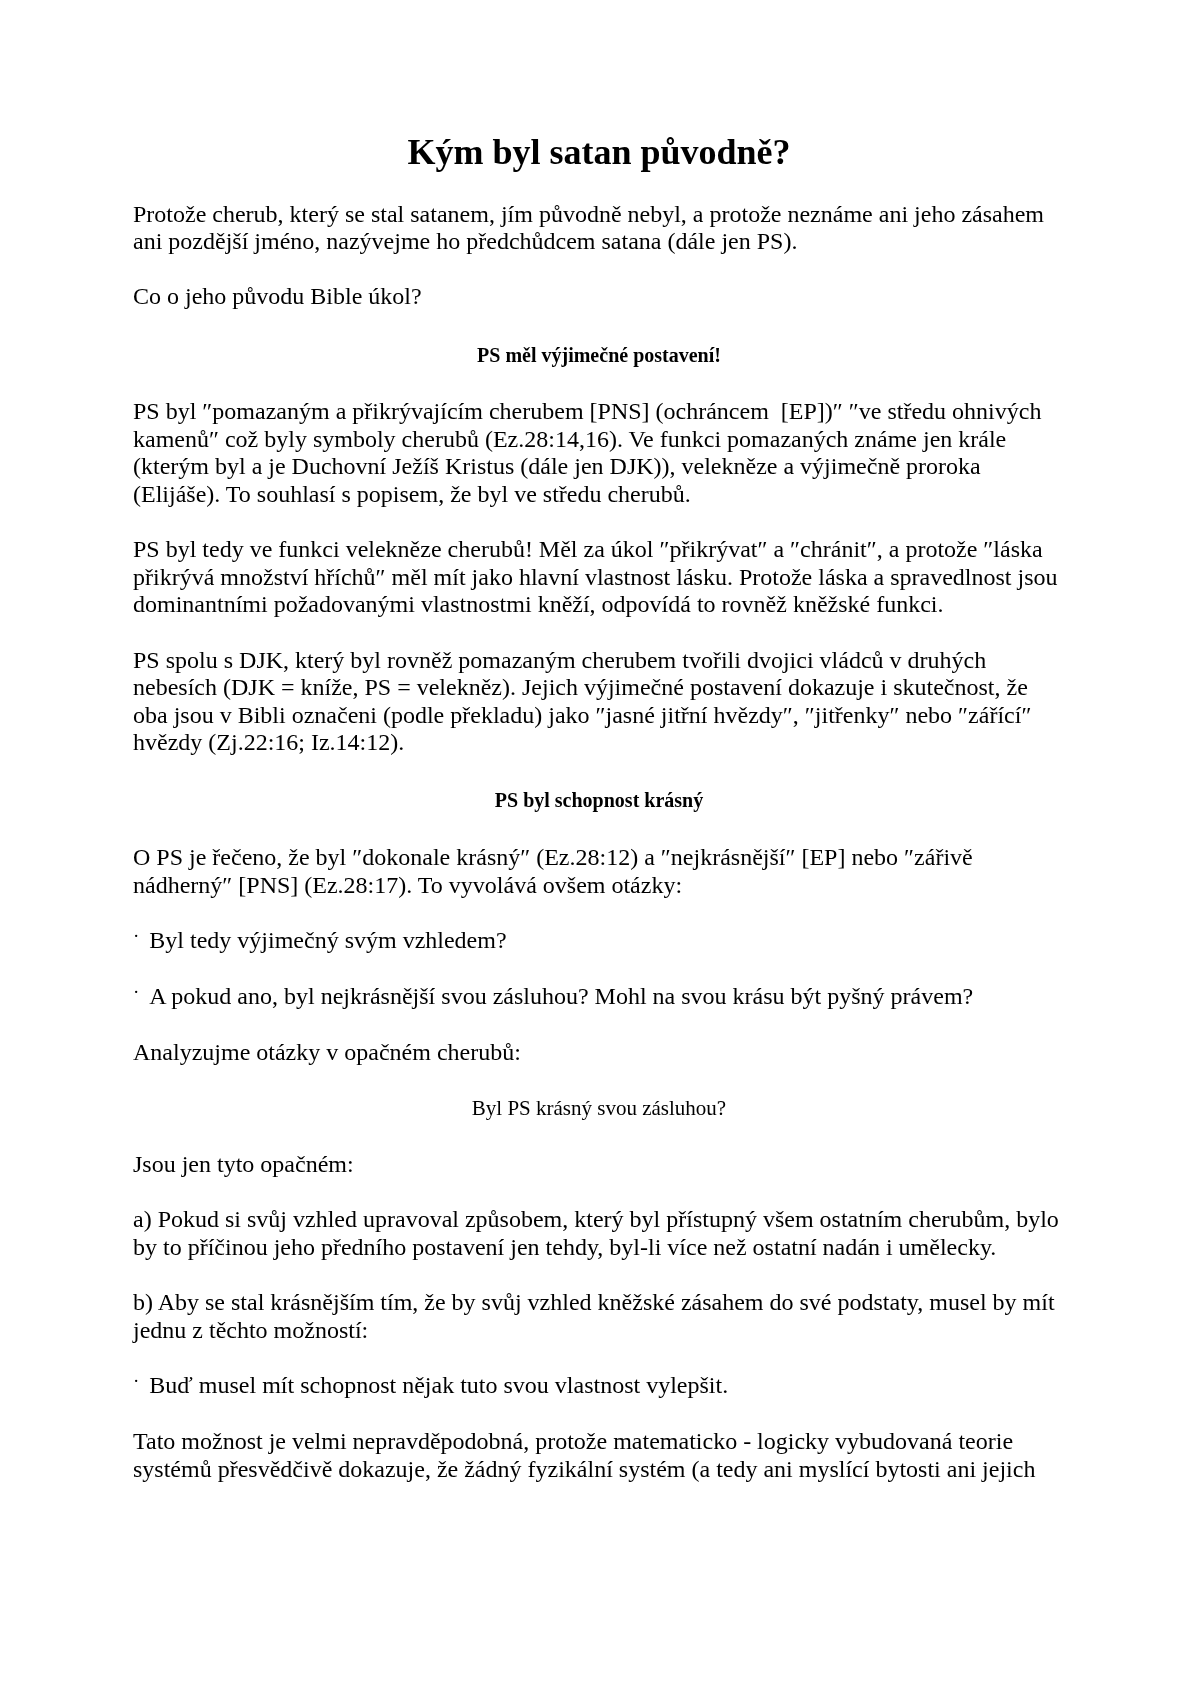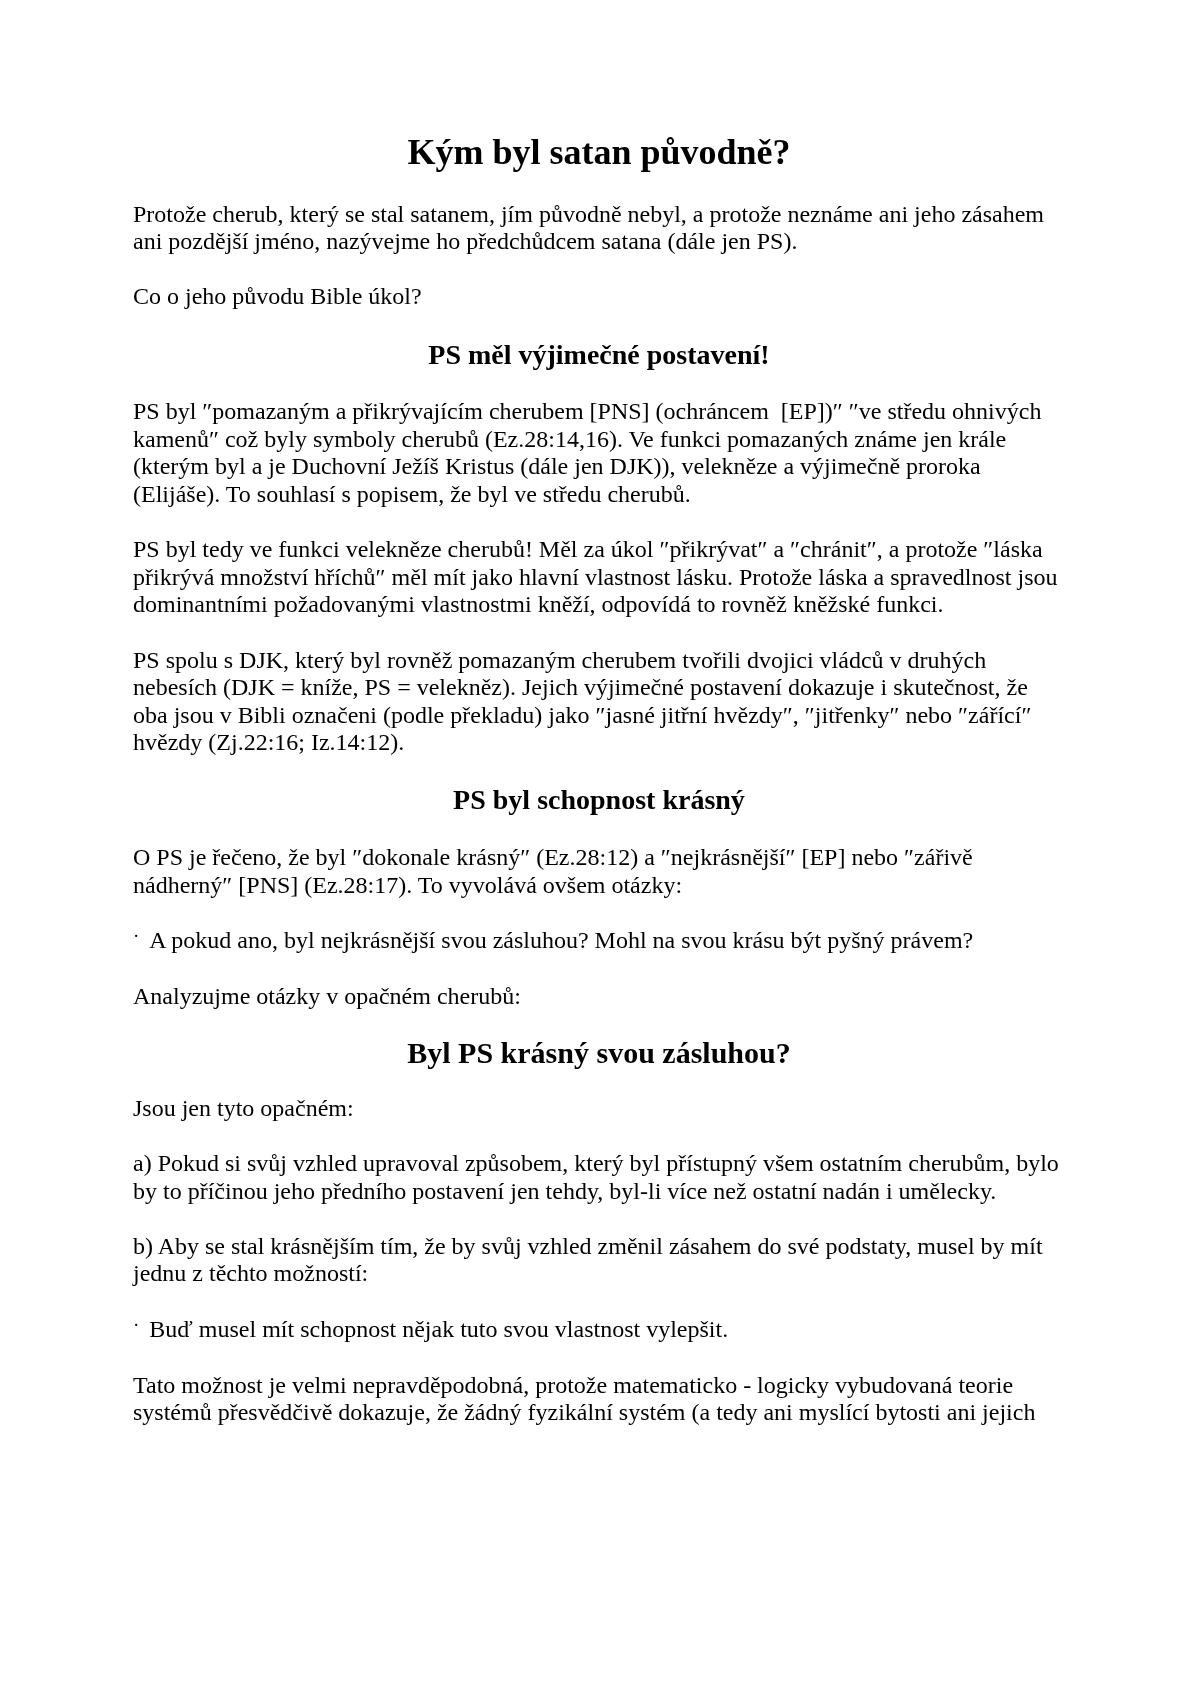--- a/index.html
+++ b/index.html
@@ -34,29 +34,29 @@
     font-weight: normal;
     white-space: pre-wrap;
   }
   h1.doc-title {
     font-size: 36px;
     line-height: 41px;
     font-weight: bold;
     text-align: center;
   }
   h2.section-heading {
-    font-size: 28px;
+    font-size: 20px;
     line-height: 32px;
     font-weight: bold;
     text-align: center;
   }
   h3.subsection-heading {
-    font-size: 30px;
+    font-size: 21px;
     line-height: 29px;
-    font-weight: bold;
+    font-weight: normal;
     text-align: center;
   }
   p.bullet .dot {
     position: relative;
     top: -6px;
     font-size: 19px;
     margin-right: 10px;
   }
 </style>
 </head>
@@ -76,31 +76,32 @@
     <p>PS byl ″pomazaným a přikrývajícím cherubem [PNS] (ochráncem  [EP])″ ″ve středu ohnivých kamenů″ což byly symboly cherubů (Ez.28:14,16). Ve funkci pomazaných známe jen krále (kterým byl a je Duchovní Ježíš Kristus (dále jen DJK)), velekněze a výjimečně proroka (Elijáše). To souhlasí s popisem, že byl ve středu cherubů.</p>
 
     <p>PS byl tedy ve funkci velekněze cherubů! Měl za úkol ″přikrývat″ a ″chránit″, a protože ″láska přikrývá množství hříchů″ měl mít jako hlavní vlastnost lásku. Protože láska a spravedlnost jsou dominantními požadovanými vlastnostmi kněží, odpovídá to rovněž kněžské funkci.</p>
 
     <p>PS spolu s DJK, který byl rovněž pomazaným cherubem tvořili dvojici vládců v druhých nebesích (DJK = kníže, PS = velekněz). Jejich výjimečné postavení dokazuje i skutečnost, že oba jsou v Bibli označeni (podle překladu) jako ″jasné jitřní hvězdy″, ″jitřenky″ nebo ″zářící″ hvězdy (Zj.22:16; Iz.14:12).</p>
 
     <h2 class="section-heading">PS byl schopnost krásný</h2>
 
     <p>O PS je řečeno, že byl ″dokonale krásný″ (Ez.28:12) a ″nejkrásnější″ [EP] nebo ″zářivě nádherný″ [PNS] (Ez.28:17). To vyvolává ovšem otázky:</p>
 
+    <p class="bullet"><span class="dot">·</span><span>Byl tedy výjimečný svým vzhledem?</span></p>
 
     <p class="bullet"><span class="dot">·</span><span>A pokud ano, byl nejkrásnější svou zásluhou? Mohl na svou krásu být pyšný právem?</span></p>
 
     <p>Analyzujme otázky v opačném cherubů:</p>
 
     <h3 class="subsection-heading">Byl PS krásný svou zásluhou?</h3>
 
     <p>Jsou jen tyto opačném:</p>
 
     <p>a) Pokud si svůj vzhled upravoval způsobem, který byl přístupný všem ostatním cherubům, bylo by to příčinou jeho předního postavení jen tehdy, byl-li více než ostatní nadán i umělecky.</p>
 
-    <p>b) Aby se stal krásnějším tím, že by svůj vzhled změnil zásahem do své podstaty, musel by mít jednu z těchto možností:</p>
+    <p>b) Aby se stal krásnějším tím, že by svůj vzhled kněžské zásahem do své podstaty, musel by mít jednu z těchto možností:</p>
 
     <p class="bullet"><span class="dot">·</span><span>Buď musel mít schopnost nějak tuto svou vlastnost vylepšit.</span></p>
 
     <p>Tato možnost je velmi nepravděpodobná, protože matematicko - logicky vybudovaná teorie systémů přesvědčivě dokazuje, že žádný fyzikální systém (a tedy ani myslící bytosti ani jejich</p>
 
   </div>
 </div>
 
 </body></html>

